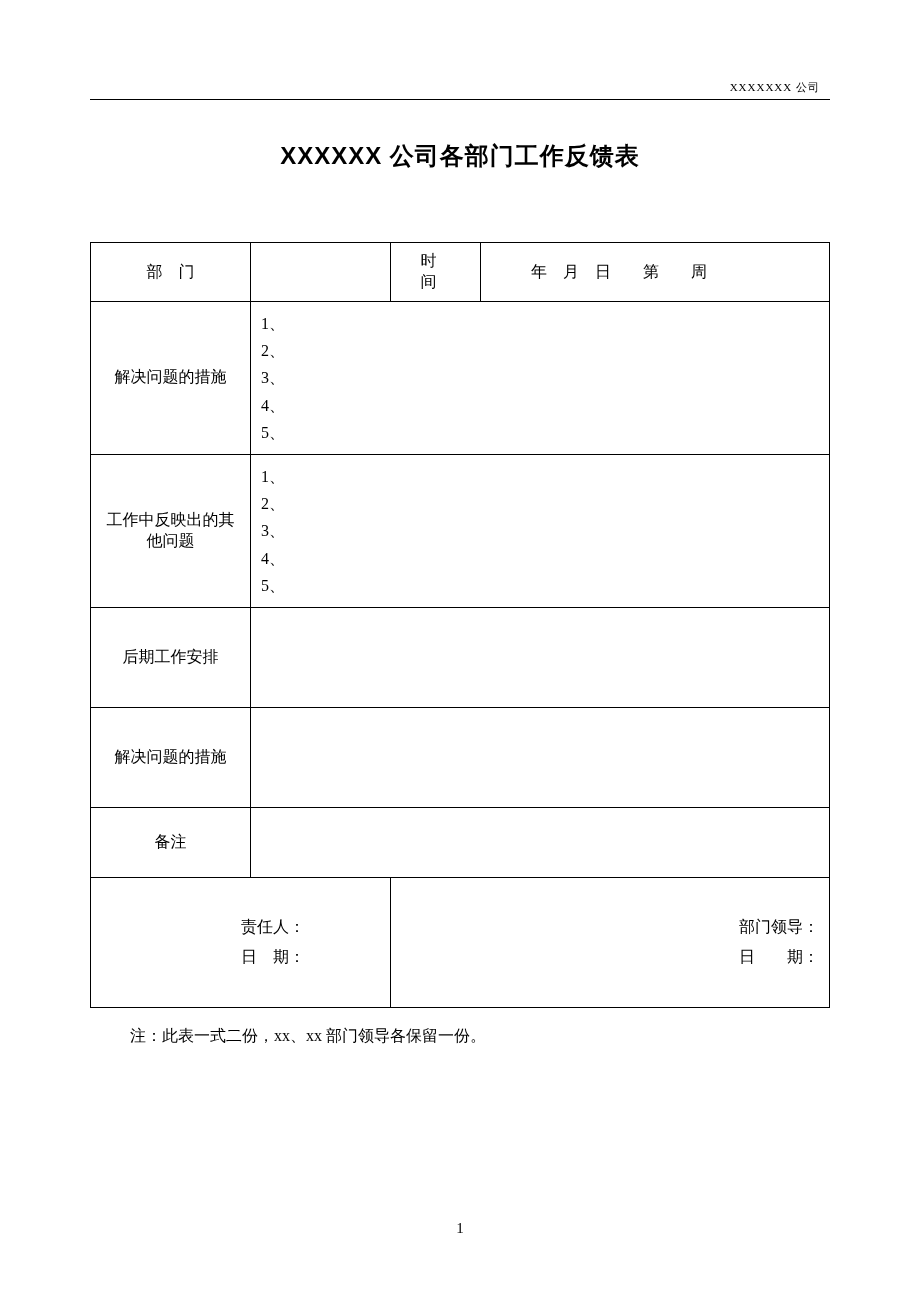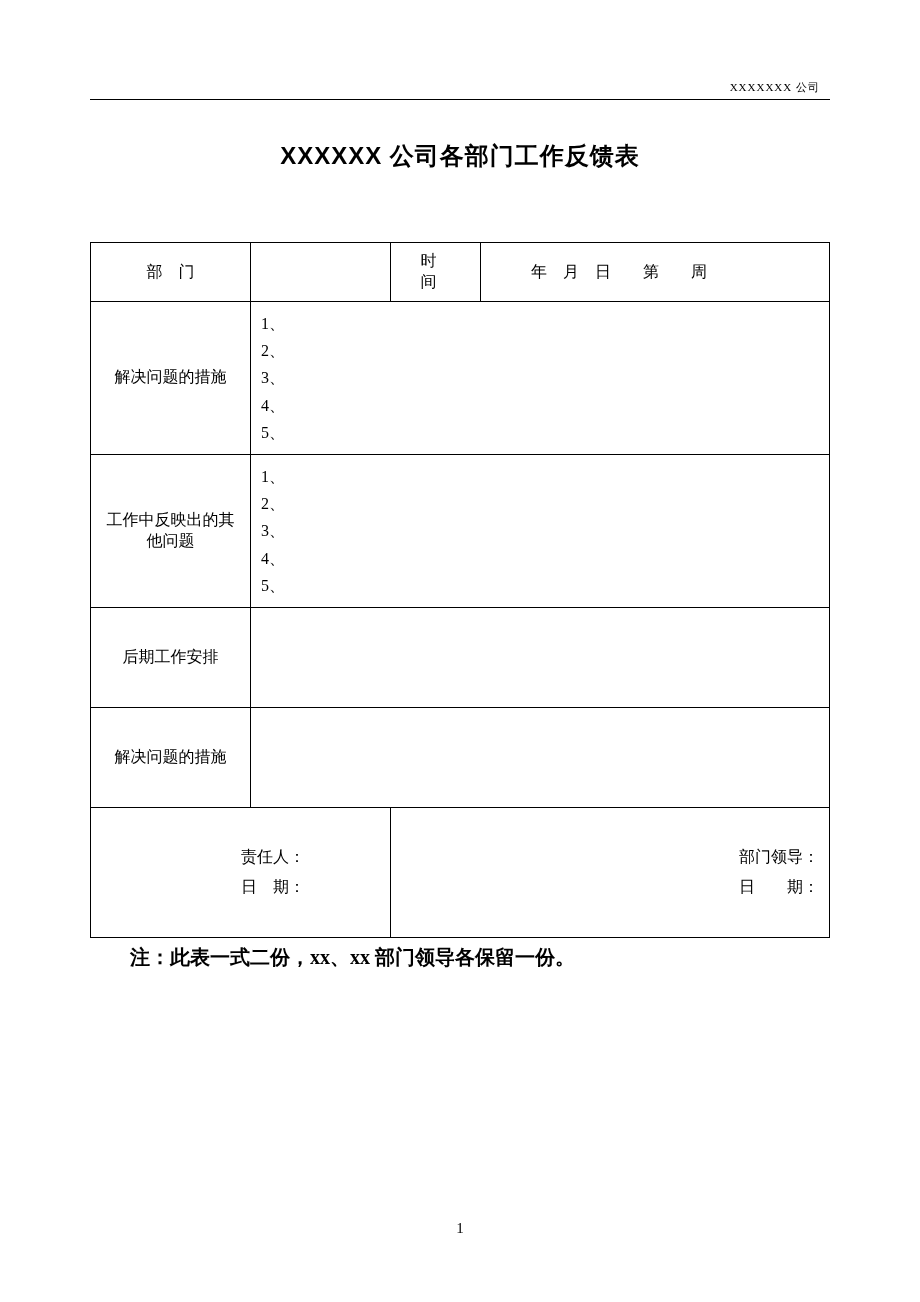--- a/index.html
+++ b/index.html
@@ -66,24 +66,23 @@
       text-align: left;
       padding-left: 140px;
       line-height: 1.9;
     }
     .sig-inner-r {
       text-align: right;
       padding-left: 180px;
       line-height: 1.9;
     }
     .footnote {
-      margin-top: 6px;
+      margin-top: 18px;
       padding-left: 40px;
-      font-size: 20px;
-      font-weight: bold;
+      font-size: 16px;
     }
     .page-num {
       position: absolute;
       left: 0;
       right: 0;
       text-align: center;
       top: 1220px;
       font-size: 15px;
     }
   </style>
@@ -126,20 +125,24 @@
     </td>
   </tr>
   <tr class="row-med">
     <td class="label-cell">后期工作安排</td>
     <td colspan="3"></td>
   </tr>
   <tr class="row-med">
     <td class="label-cell">解决问题的措施</td>
     <td colspan="3"></td>
   </tr>
+  <tr class="row-short">
+    <td class="label-cell">备注</td>
+    <td colspan="3"></td>
+  </tr>
   <tr class="row-sig">
     <td colspan="2">
       <div class="sig-inner">
         <div>责任人：</div>
         <div>日　期：</div>
       </div>
     </td>
     <td colspan="2">
       <div class="sig-inner-r">
         <div>部门领导：</div>

